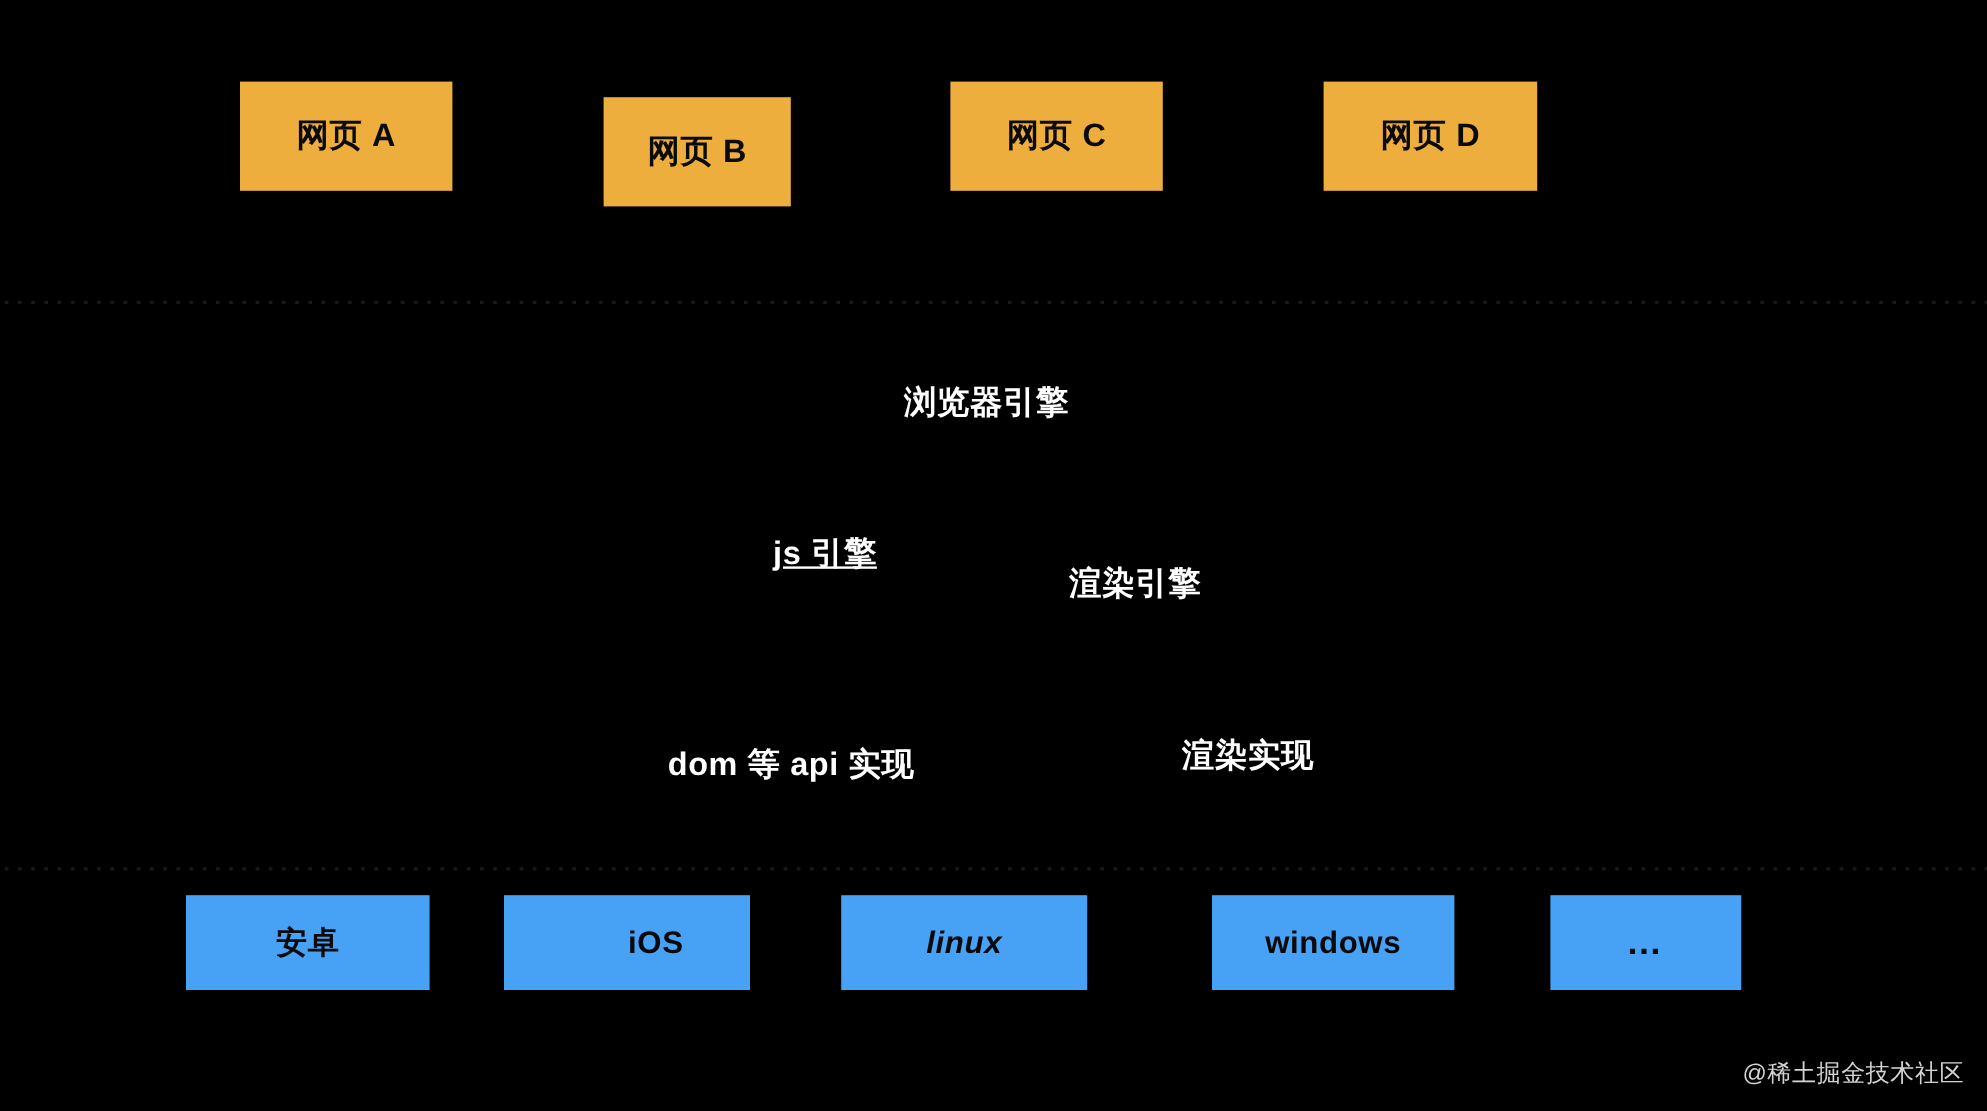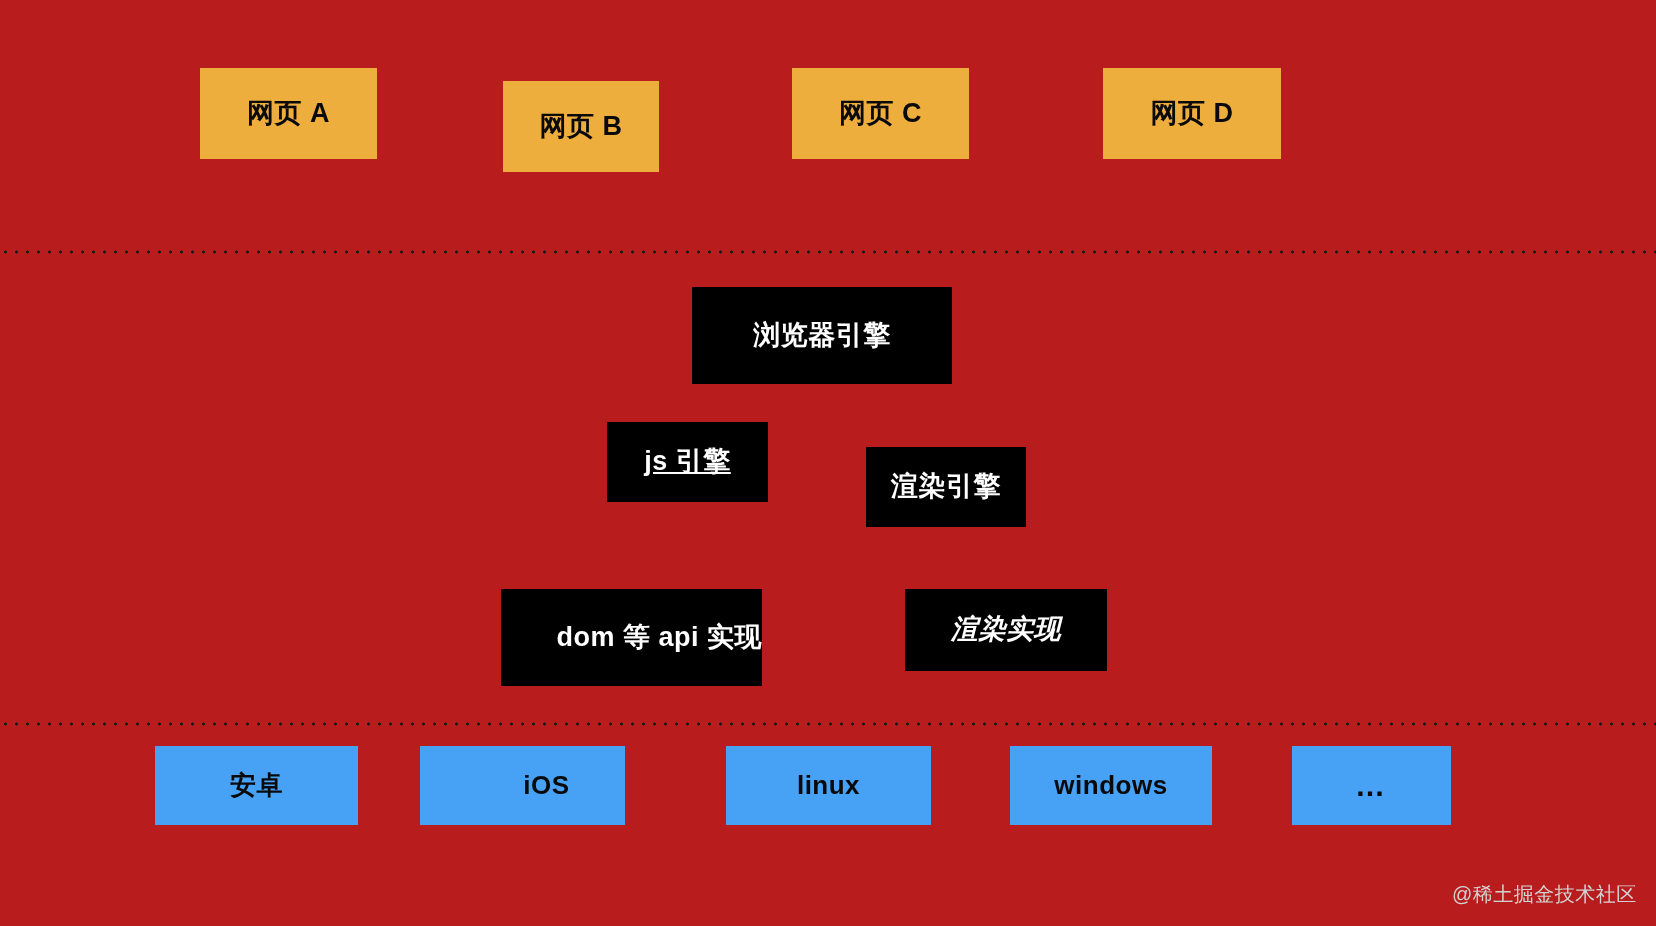--- a/index.html
+++ b/index.html
@@ -7,21 +7,21 @@
     padding: 0;
     background: #ffffff;
   }
   body {
     font-family: "Liberation Sans", "DejaVu Sans", sans-serif;
   }
   #canvas {
     position: relative;
     width: 1656px;
     height: 926px;
-    background: #b91c1c;
+    background: #000000;
     overflow: hidden;
   }
   .box {
     position: absolute;
     display: flex;
     align-items: center;
     justify-content: center;
     box-sizing: border-box;
     text-align: center;
     line-height: 1.1;
@@ -97,33 +97,33 @@
   </div>
   <div class="box box-engine" style="left:607px; top:422px; width:161px; height:80px;text-decoration:underline;">
     <span>js 引擎</span>
   </div>
   <div class="box box-engine" style="left:866px; top:447px; width:160px; height:80px;">
     <span>渲染引擎</span>
   </div>
   <div class="box box-engine" style="left:501px; top:589px; width:261px; height:97px;justify-content:flex-end;">
     <span>dom 等 api 实现</span>
   </div>
-  <div class="box box-engine" style="left:905px; top:589px; width:202px; height:82px;font-style:italic;">
+  <div class="box box-engine" style="left:939px; top:589px; width:202px; height:82px;">
     <span>渲染实现</span>
   </div>
 
   <div class="divider" style="top:722px;"></div>
 
   <div class="box box-os" style="left:155px; top:746px; width:203px; height:79px;">
     <span>安卓</span>
   </div>
   <div class="box box-os" style="left:420px; top:746px; width:205px; height:79px;padding-left:48px;">
     <span>iOS</span>
   </div>
-  <div class="box box-os" style="left:726px; top:746px; width:205px; height:79px;">
+  <div class="box box-os" style="left:701px; top:746px; width:205px; height:79px;font-style:italic;">
     <span>linux</span>
   </div>
   <div class="box box-os" style="left:1010px; top:746px; width:202px; height:79px;">
     <span>windows</span>
   </div>
   <div class="box box-os dots" style="left:1292px; top:746px; width:159px; height:79px;">
     <span>…</span>
   </div>
 
   <div class="watermark" style="left:1452px; top:881px;">

